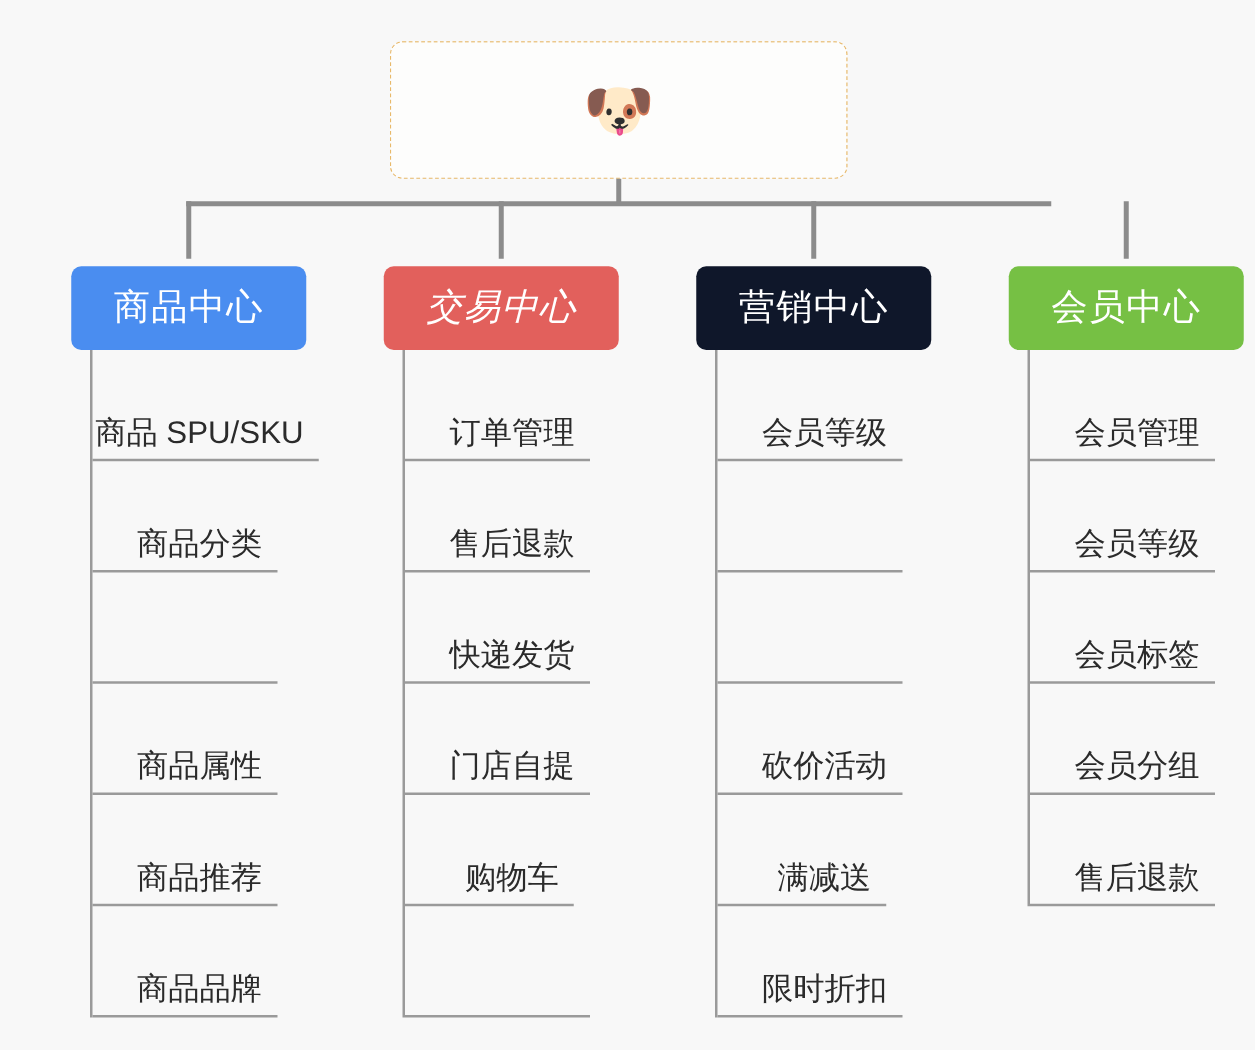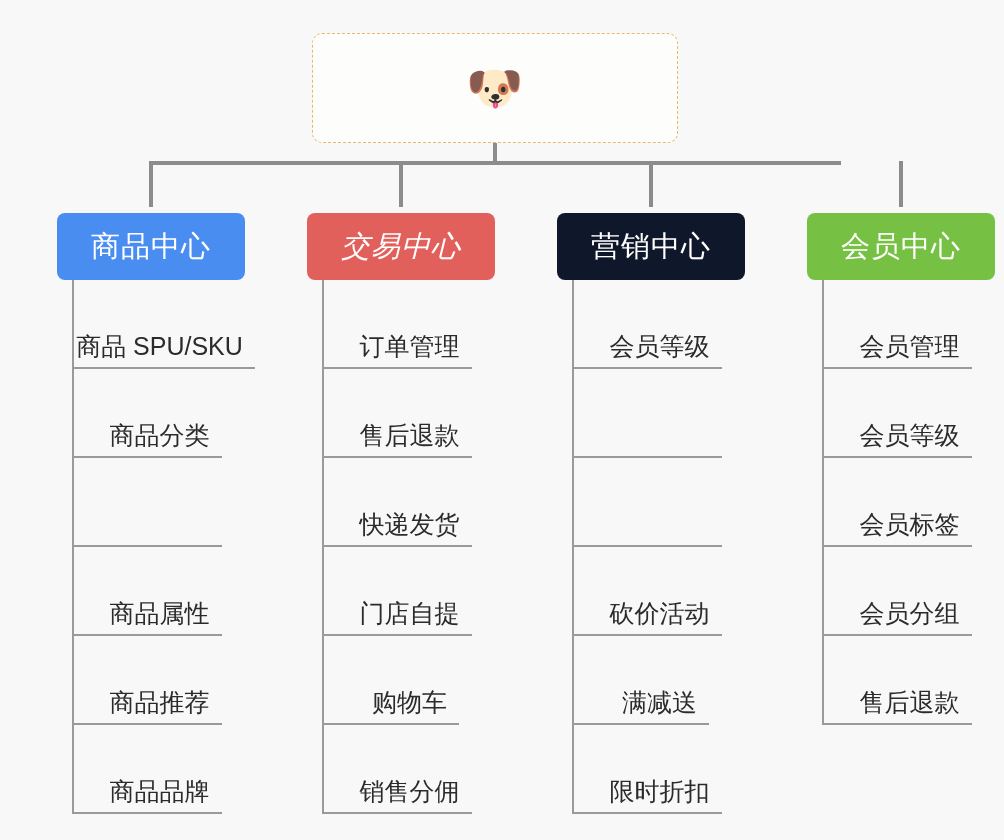--- a/index.html
+++ b/index.html
@@ -184,21 +184,20 @@
           <div class="leaf-item">
             <span class="leaf-underline" style="width: 147.5px;"></span>
             <span class="leaf-label">门店自提</span>
           </div>
           <div class="leaf-item">
             <span class="leaf-underline" style="width: 135px;"></span>
             <span class="leaf-label">购物车</span>
           </div>
           <div class="leaf-item">
             <span class="leaf-underline" style="width: 147.5px;"></span>
-            <span class="leaf-label">销售分佣</span>
           </div>
         </div>
       </div>
       <div class="column" style="left: 557px;">
         <div class="col-header" style="background: #0f172a;">营销中心</div>
         <div class="leaf-list">
           <div class="leaf-item">
             <span class="leaf-underline" style="width: 147.5px;"></span>
             <span class="leaf-label">会员等级</span>
           </div>

